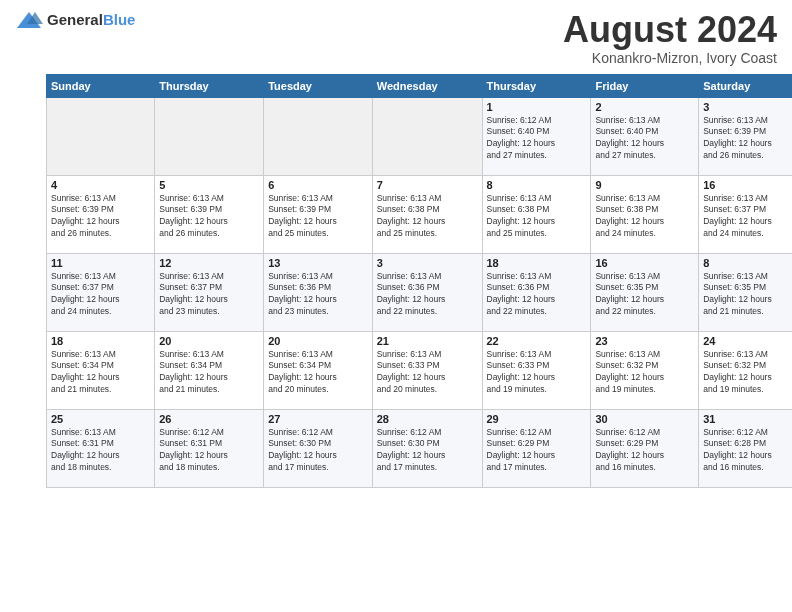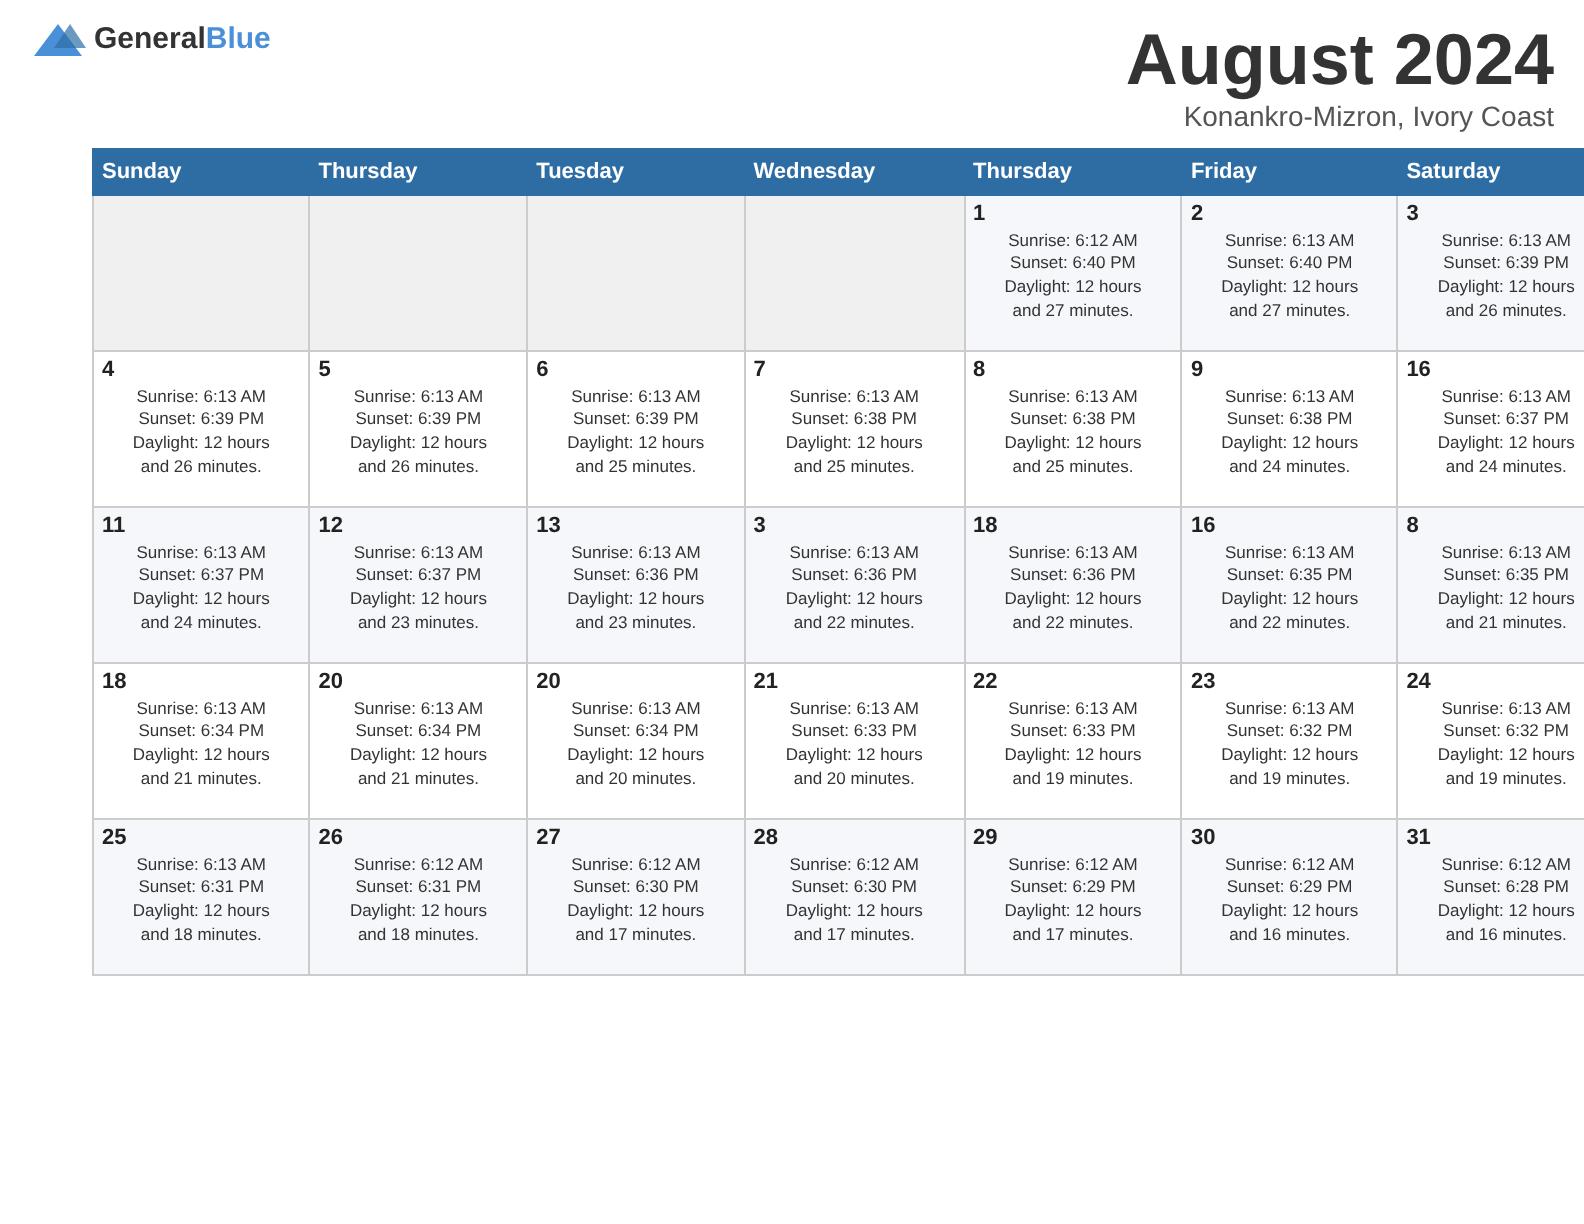--- a/index.html
+++ b/index.html
@@ -84,21 +84,20 @@
       font-size: 11px;
       font-weight: bold;
       color: #222;
       display: block;
       margin-bottom: 2px;
     }
     .day-info {
       font-size: 8.5px;
       color: #333;
       line-height: 1.4;
-      text-align: center;
     }
   </style>
 </head>
 <body>
 
 <div class="page">
   <div class="header-area">
     <div class="logo">
       <svg class="logo-icon" viewBox="0 0 28 20" xmlns="http://www.w3.org/2000/svg">
         <polygon points="14,2 26,18 2,18" fill="#4a90d9"></polygon>

